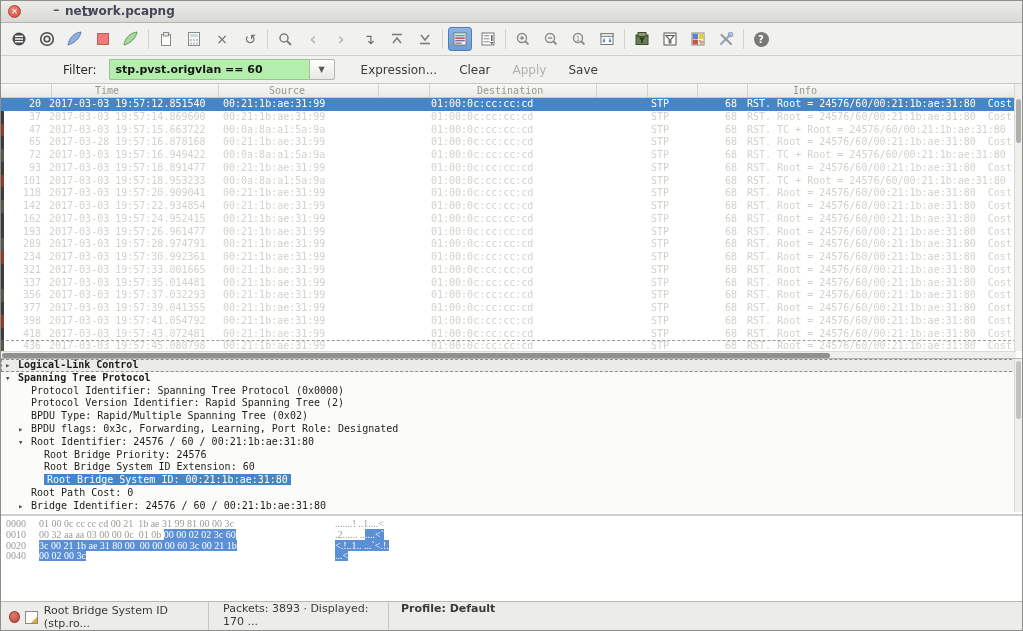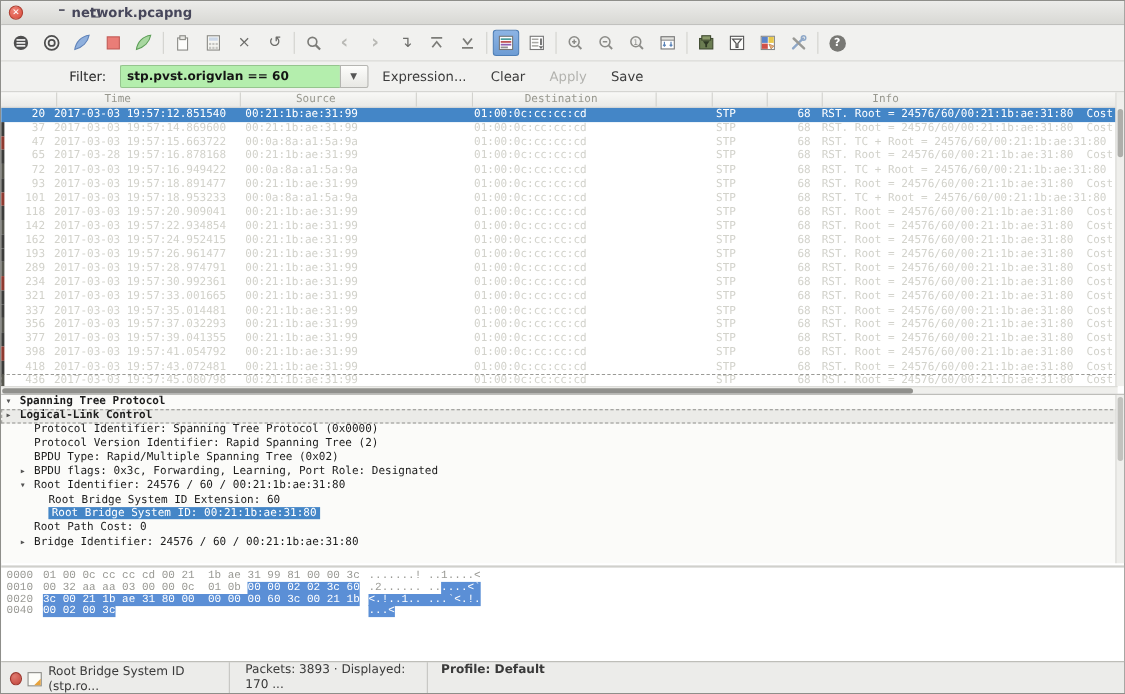--- a/index.html
+++ b/index.html
@@ -29,21 +29,21 @@
   .filterbar{position:absolute;left:0;top:55px;width:100%;height:28px;background:#f1f1ef;
     border-bottom:1px solid #c9c9c6;box-sizing:border-box;display:flex;align-items:center;font-size:12px;color:#2a2a2a;padding-left:36px;}
   .flabel{margin-left:26px;}
   .fcombo{margin-left:12px;display:flex;height:21px;}
   .finput{width:200px;background:#b4eead;border:1px solid #95c58e;border-right:none;
     border-radius:2px 0 0 2px;font-size:11px;font-weight:bold;color:#151515;
     line-height:19px;padding:0 6px;box-sizing:border-box;overflow:hidden;white-space:nowrap;}
   .fdrop{width:26px;background:linear-gradient(#fdfdfb,#e8e8e4);border:1px solid #b5b5b1;
     border-radius:0 2px 2px 0;text-align:center;color:#555;font-size:8px;line-height:20px;box-sizing:border-box;}
   .fbtn{color:#3c3c3c;margin-left:22px;}
-  .fbtn.first{margin-left:13px;}
+  .fbtn.first{margin-left:26px;}
   .fbtn.disabled{color:#b2b2ae;}
   
   .grid{display:grid;grid-template-columns:44px 174px 160px 48px 170px 50px 50px 46px 1fr;}
   .pheader{position:absolute;left:0;top:83px;width:1015px;height:14px;
     background:linear-gradient(#f8f8f6,#eaeae7);border-bottom:1px solid #c9c9c5;box-sizing:border-box;
     font-family:"DejaVu Sans Mono",monospace;font-size:10px;line-height:13px;color:#98988f;}
   .pheader .hc{border-right:1px solid #d2d2ce;padding-left:4px;overflow:hidden;white-space:pre;box-sizing:border-box;margin-left:46px;}
   .prows{position:absolute;left:0;top:97px;width:1015px;height:253px;overflow:hidden;background:#fff;
     font-family:"DejaVu Sans Mono",monospace;font-size:10px;}
   .prow{height:12.75px;line-height:12.75px;color:#d2d2cb;position:relative;}
@@ -62,21 +62,21 @@
   .treepane{position:absolute;left:0;top:357px;width:100%;height:154px;background:#fbfbf9;
     border-top:1px solid #b6b6b2;box-sizing:border-box;font-family:"DejaVu Sans Mono",monospace;font-size:10px;color:#1c1c1c;overflow:hidden;}
   .trow{height:12.8px;line-height:12.8px;white-space:pre;}
   .trow .arrow{display:inline-block;width:13px;color:#555;font-size:9px;}
   .trow.tbold{font-weight:bold;}
   .trow.tfocus{background:#ebebe8;outline:1px dashed #8f8f8c;outline-offset:-1px;}
   .trow.tsel .ttext{background:#4486c7;color:#fff;padding:0 3px;}
   
   .hexpane{position:absolute;left:0;top:513px;width:100%;height:88px;background:#fff;
     border-top:2px solid #d0d0cc;box-sizing:border-box;padding:3px 0 0 5px;
-    font-family:Liberation Mono, monospace;font-size:10px;color:#9a9a95;}
+    font-family:Liberation Serif, serif;font-size:10px;color:#9a9a95;}
   .hrow{height:10.8px;line-height:10.8px;white-space:pre;}
   .hoff{display:inline-block;width:33px;}
   .hhex{display:inline-block;width:296px;}
   .hl{background:#5b8fd6;color:#fff;}
   
   .statusbar{position:absolute;left:0;top:600px;width:100%;height:31px;background:#ececea;
     border-top:1px solid #b8b8b4;box-sizing:border-box;display:flex;font-size:11px;color:#3a3a3a;}
   .expert{width:12px;height:12px;border-radius:50%;margin-left:8px;
     background:radial-gradient(circle at 35% 30%,#e07a70,#c2453b);border:1px solid #9c362e;box-sizing:border-box;}
   .note{width:13px;height:13px;margin-left:5px;background:#fdfdf9;border:1px solid #8a8a86;box-sizing:border-box;position:relative;}
@@ -529,27 +529,28 @@
     </div>
 
   <div class="hscroll">
       <div class="thumb"></div>
     </div>
   <div class="vscroll" style="top:83px;height:267px;">
       <div class="thumb" style="top:15px;height:44px;"></div>
     </div>
 
   <div class="treepane">
+      <div class="trow tbold tfocus" style="padding-left: 4px;"><span class="arrow">▸</span><span class="ttext">Logical-Link Control</span></div>
       <div class="trow tbold" style="padding-left: 4px;"><span class="arrow">▾</span><span class="ttext">Spanning Tree Protocol</span></div>
-      <div class="trow tbold tfocus" style="padding-left: 4px;"><span class="arrow">▸</span><span class="ttext">Logical-Link Control</span></div>
       <div class="trow" style="padding-left: 17px;"><span class="arrow"></span><span class="ttext">Protocol Identifier: Spanning Tree Protocol (0x0000)</span></div>
       <div class="trow" style="padding-left: 17px;"><span class="arrow"></span><span class="ttext">Protocol Version Identifier: Rapid Spanning Tree (2)</span></div>
       <div class="trow" style="padding-left: 17px;"><span class="arrow"></span><span class="ttext">BPDU Type: Rapid/Multiple Spanning Tree (0x02)</span></div>
       <div class="trow" style="padding-left: 17px;"><span class="arrow">▸</span><span class="ttext">BPDU flags: 0x3c, Forwarding, Learning, Port Role: Designated</span></div>
       <div class="trow" style="padding-left: 17px;"><span class="arrow">▾</span><span class="ttext">Root Identifier: 24576 / 60 / 00:21:1b:ae:31:80</span></div>
+      <div class="trow" style="padding-left: 30px;"><span class="arrow"></span><span class="ttext">Root Bridge Priority: 24576</span></div>
       <div class="trow" style="padding-left: 30px;"><span class="arrow"></span><span class="ttext">Root Bridge System ID Extension: 60</span></div>
       <div class="trow tsel" style="padding-left: 30px;"><span class="arrow"></span><span class="ttext">Root Bridge System ID: 00:21:1b:ae:31:80</span></div>
       <div class="trow" style="padding-left: 17px;"><span class="arrow"></span><span class="ttext">Root Path Cost: 0</span></div>
       <div class="trow" style="padding-left: 17px;"><span class="arrow">▸</span><span class="ttext">Bridge Identifier: 24576 / 60 / 00:21:1b:ae:31:80</span></div>
     </div>
   <div class="vscroll" style="top:358px;height:153px;">
       <div class="thumb" style="top:2px;height:58px;background:#c2c2be;"></div>
     </div>
 
   <div class="hexpane">

